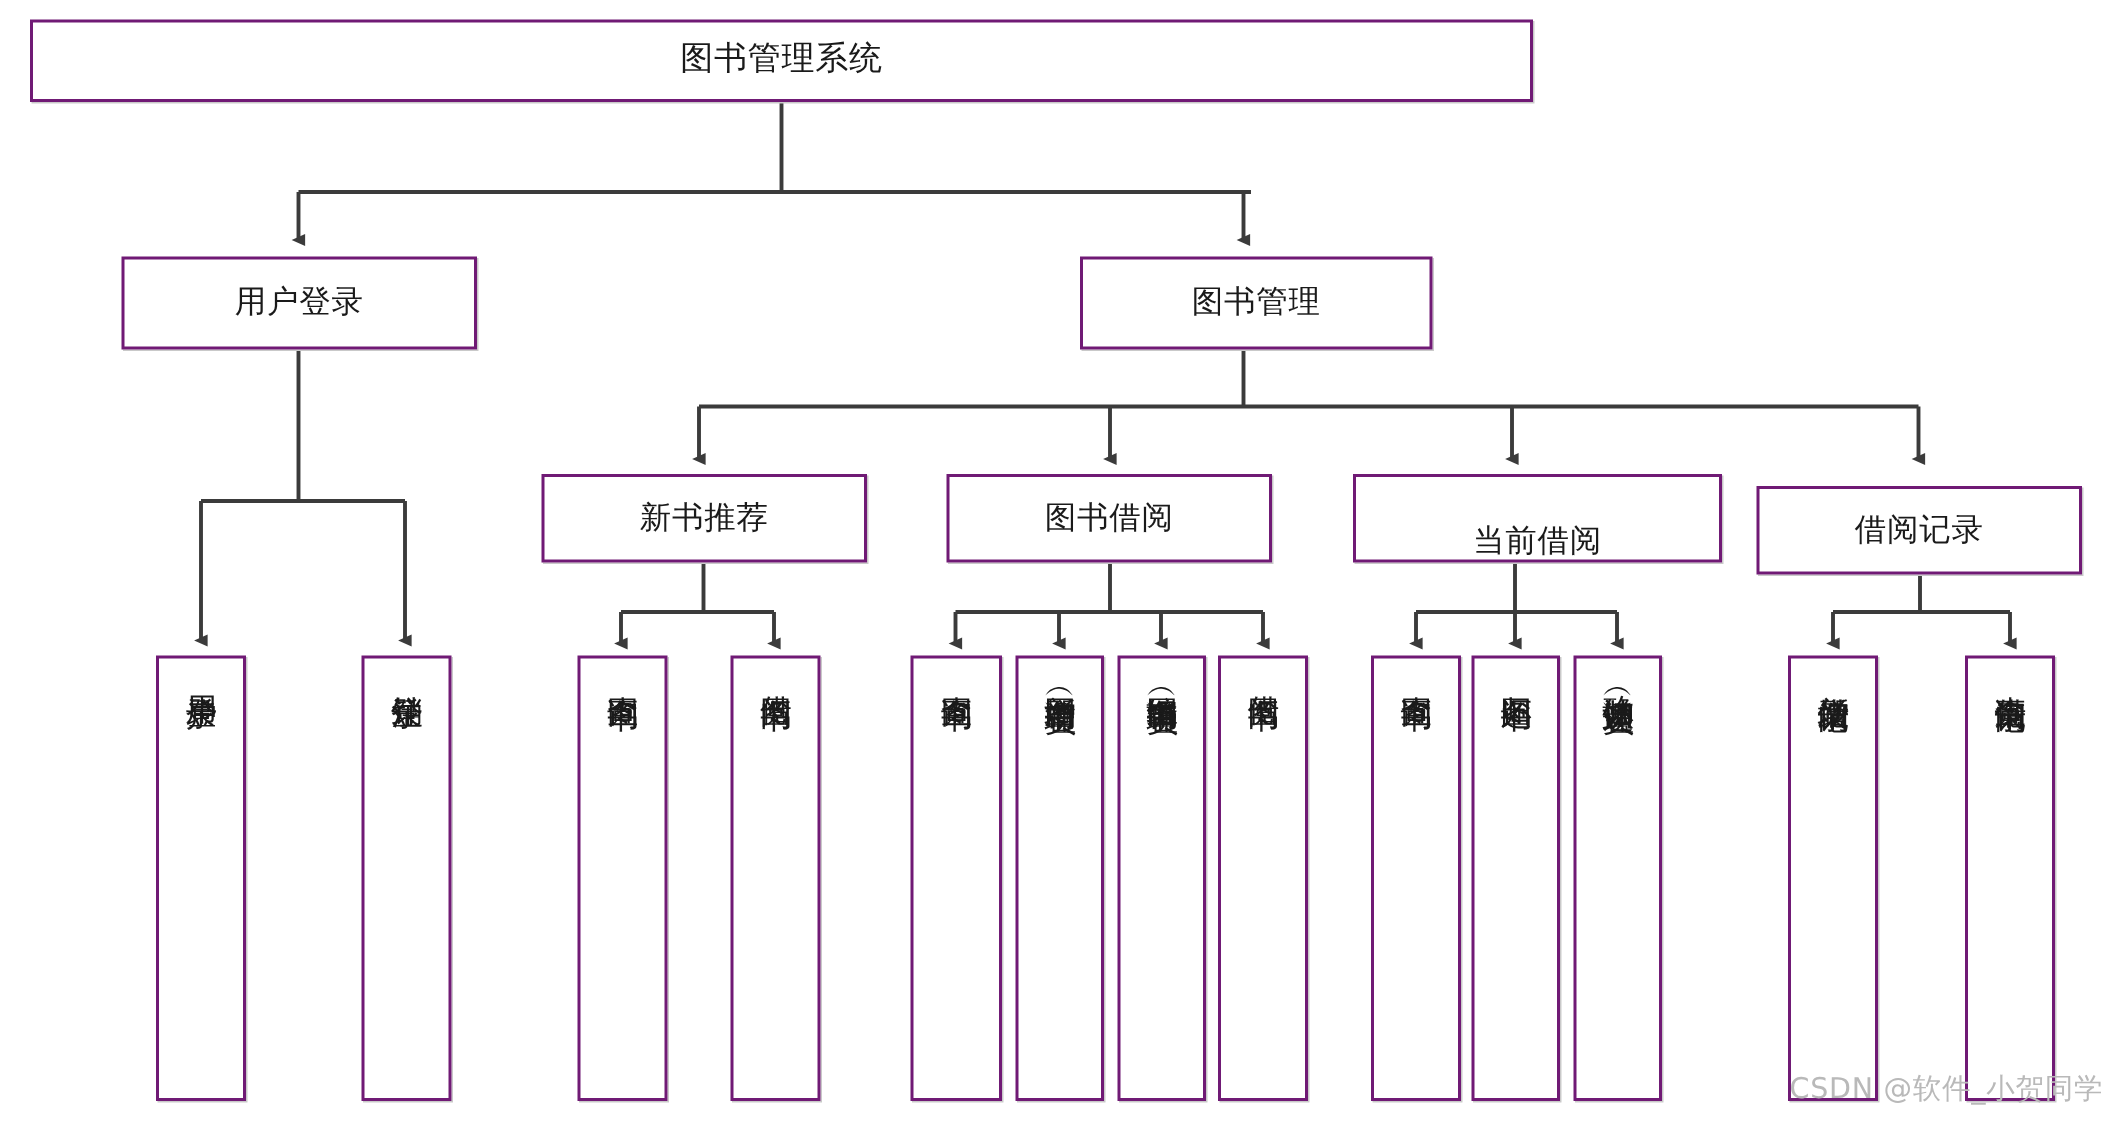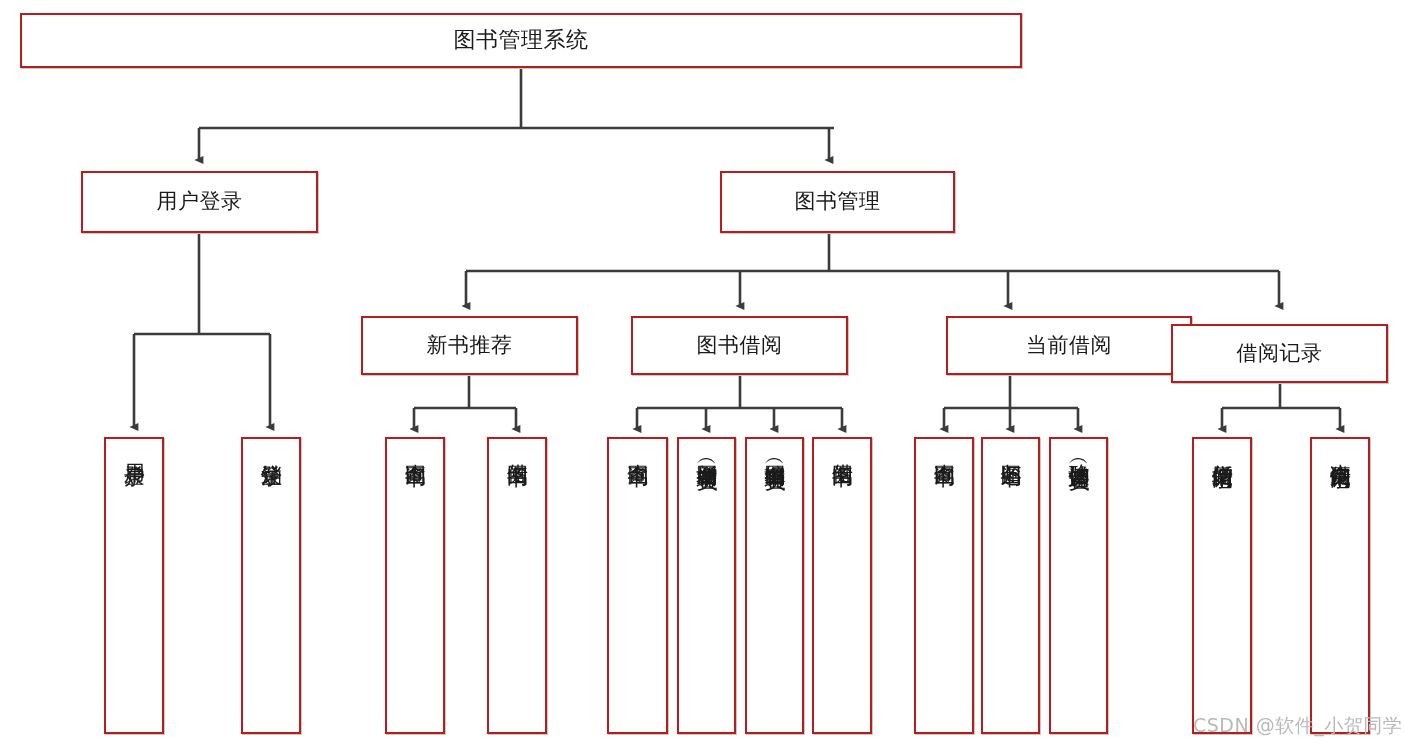--- a/index.html
+++ b/index.html
@@ -20,21 +20,21 @@
   #edges {
     position: absolute;
     left: 0;
     top: 0;
     width: 1405px;
     height: 747px;
   }
   .node {
     position: absolute;
     box-sizing: border-box;
-    border: 2px solid #b91c1c;
+    border: 2px solid #701a75;
     background: #ffffff;
     display: flex;
     align-items: center;
     justify-content: center;
     color: #1a1a1a;
     box-shadow: 1px 1px 0 0 #c9c9c9;
   }
   .node .label {
     display: block;
     text-align: center;
@@ -132,21 +132,21 @@
   <div class="node h" style="left:720px; top:171px; width:235px; height:62px;">
     <span class="label">图书管理</span>
   </div>
 
   <div class="node h" style="left:361px; top:316px; width:217px; height:59px;">
     <span class="label">新书推荐</span>
   </div>
   <div class="node h" style="left:631px; top:316px; width:217px; height:59px;">
     <span class="label">图书借阅</span>
   </div>
-  <div class="node h" style="left:946px; top:316px; width:246px; height:59px;">
+  <div class="node h" style="left:902px; top:316px; width:246px; height:59px;align-items:flex-end;">
     <span class="label">当前借阅</span>
   </div>
   <div class="node h" style="left:1171px; top:324px; width:217px; height:59px;">
     <span class="label">借阅记录</span>
   </div>
 
   <div class="node v" style="left:104px; top:437px; width:60px; height:297px;">
     <span class="label">用户登录</span>
   </div>
   <div class="node v" style="left:241px; top:437px; width:60px; height:297px;">

